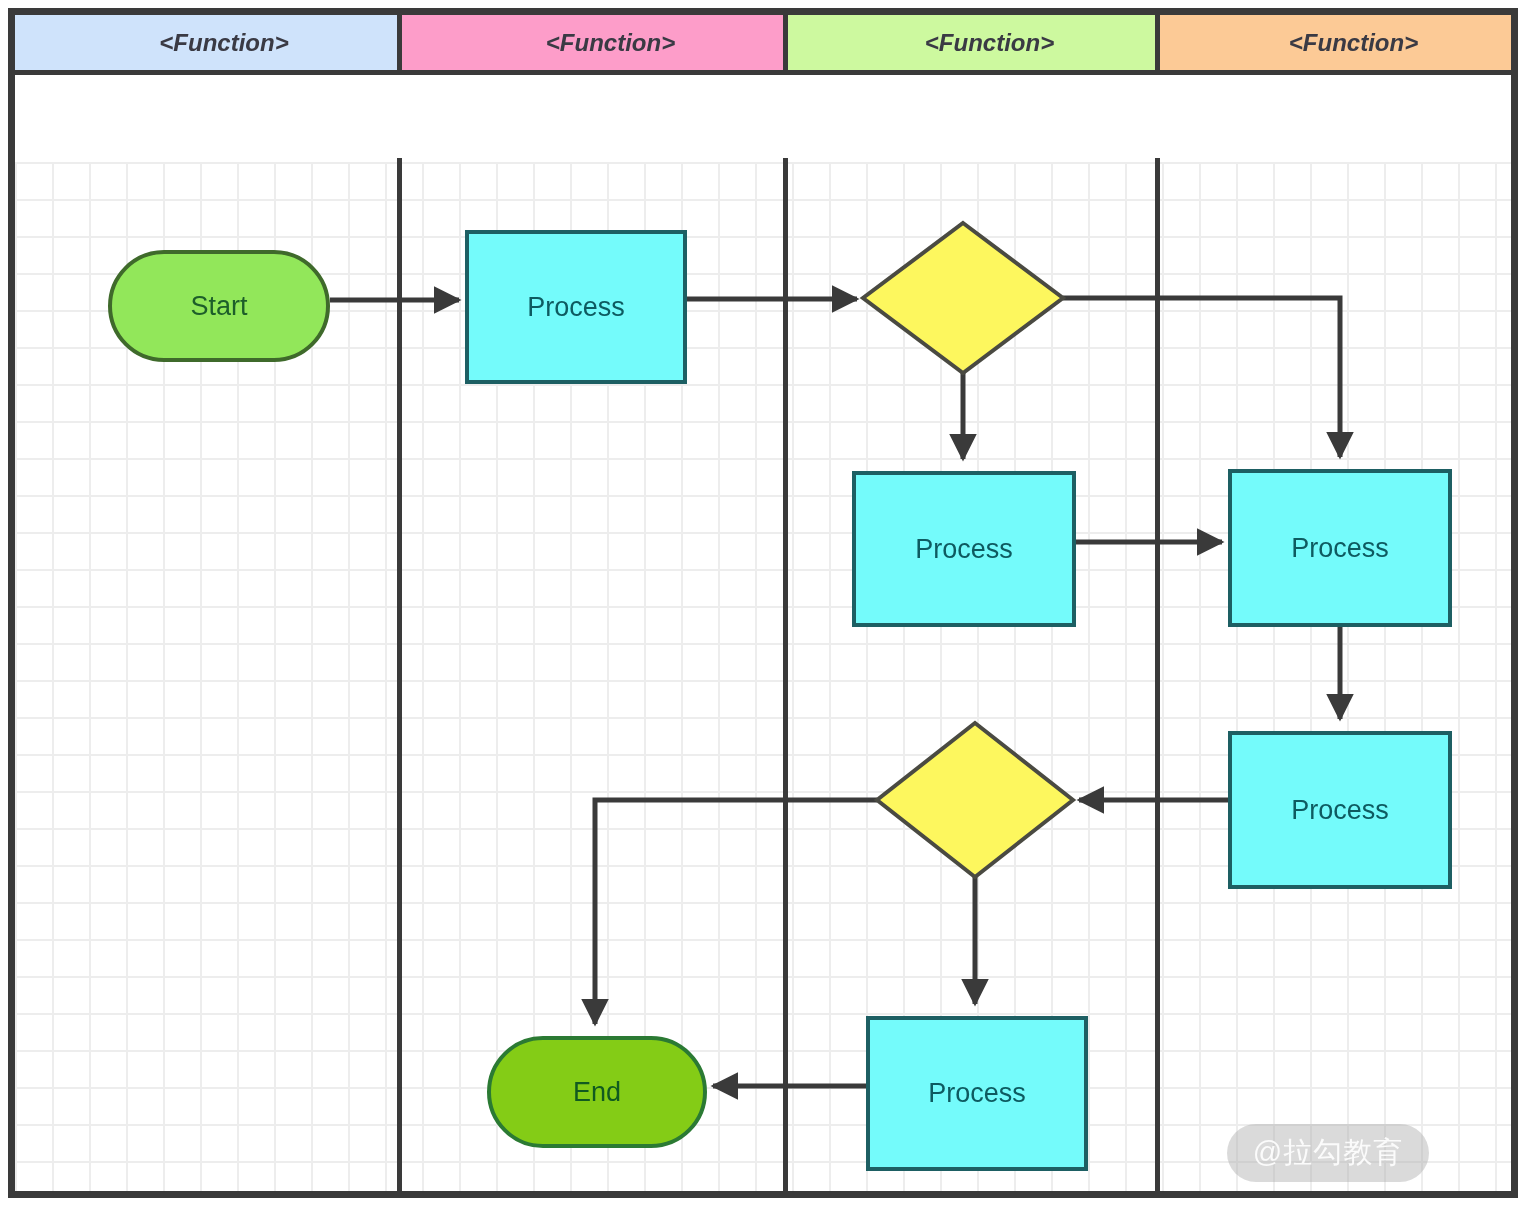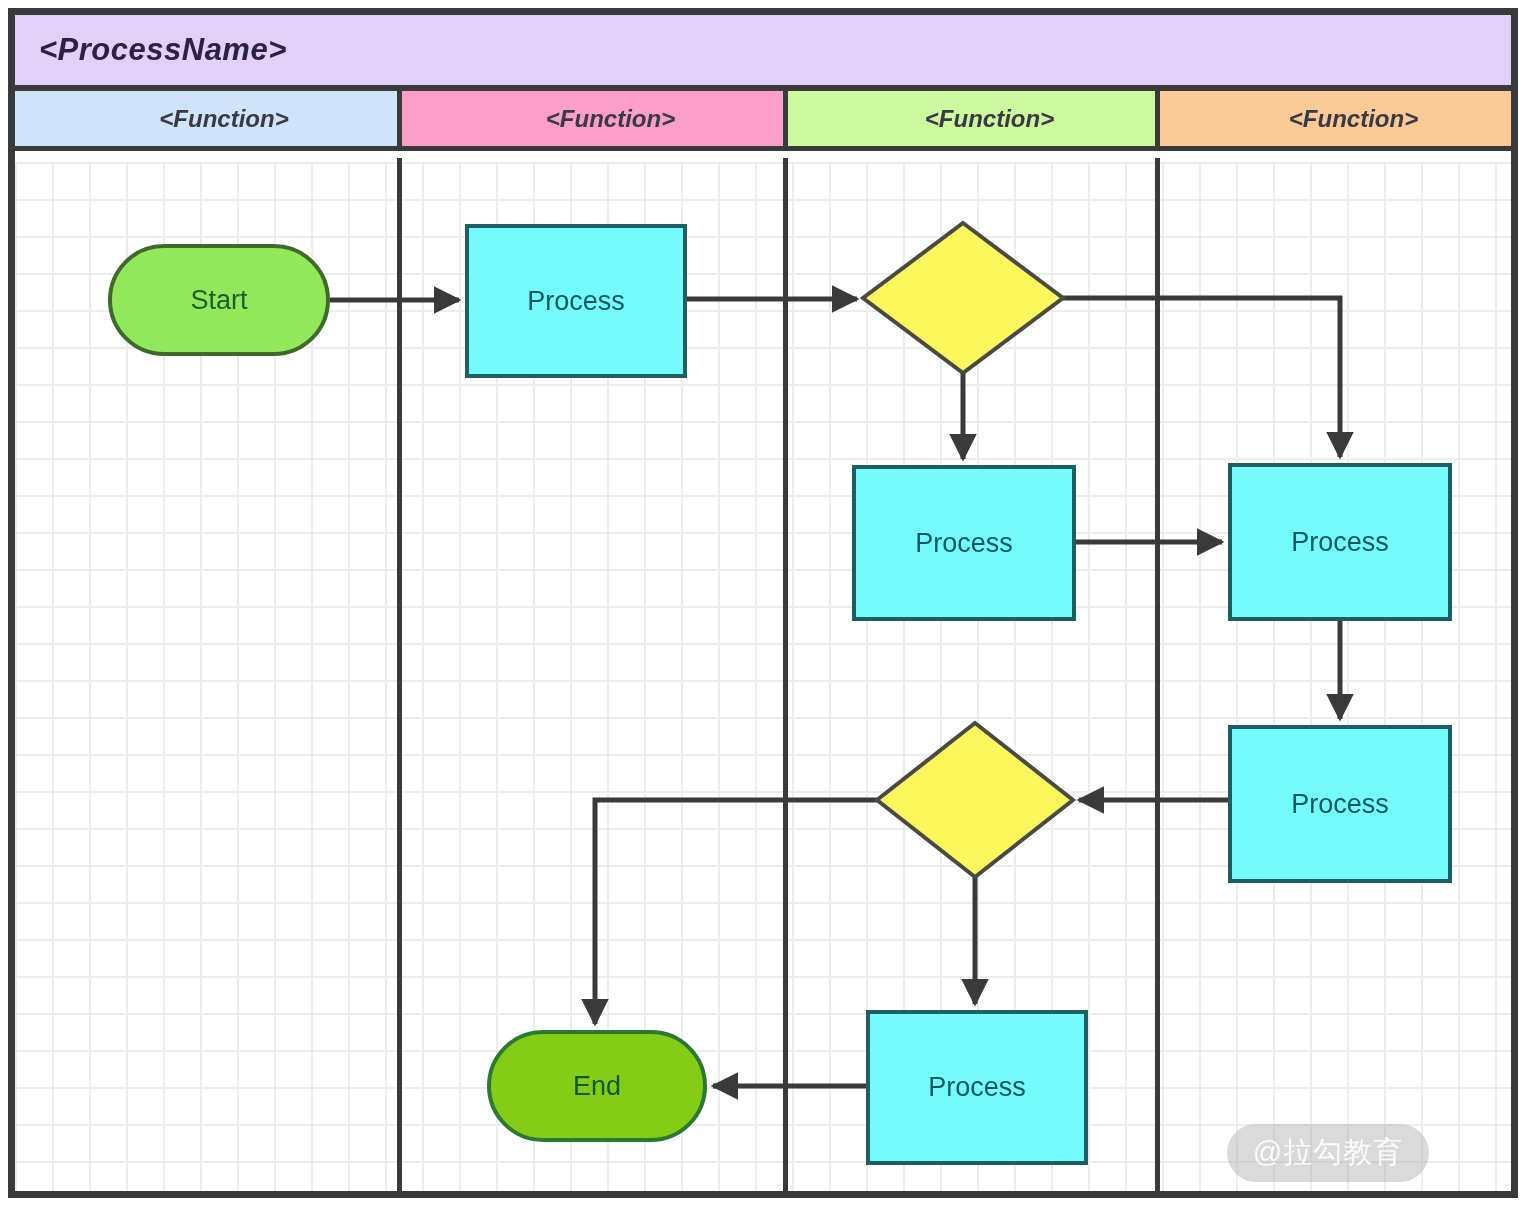--- a/index.html
+++ b/index.html
@@ -57,20 +57,21 @@
   .wire { fill:none; stroke-width:5; }
   .lane-line { stroke-width:5; }
   .diamond { stroke-width:4; }
 
   
   .node {
     position:absolute;
     display:flex; align-items:center; justify-content:center;
     font-size:27px;
     text-align:center;
+    margin-top:6px;
   }
   .terminator { border:4px solid; border-radius:58px; }
   .process    { border:4px solid; }
 
   
   .watermark {
     position:absolute;
     left:1212px; top:1109px;
     width:202px; height:58px;
     background:rgba(172,172,172,0.45);
@@ -79,23 +80,20 @@
     font-size:29px;
     color:rgba(255,255,255,0.88);
     letter-spacing:1px;
   }
 </style>
 </head>
 <body>
 
 <div class="stage">
 
-  <div class="titlebar" style="background-color: rgb(227, 208, 248);">
-    <span class="title">&lt;ProcessName&gt;</span>
-  </div>
 
   <div class="lane-headers">
     <div class="lane-h lh1" style="background-color: rgb(207, 227, 251);">&lt;Function&gt;</div>
     <div class="lane-h lh2" style="background-color: rgb(253, 157, 201);">&lt;Function&gt;</div>
     <div class="lane-h lh3" style="background-color: rgb(205, 249, 159);">&lt;Function&gt;</div>
     <div class="lane-h lh4" style="background-color: rgb(252, 202, 150);">&lt;Function&gt;</div>
   </div>
 
   <div class="grid-bg"></div>
 

